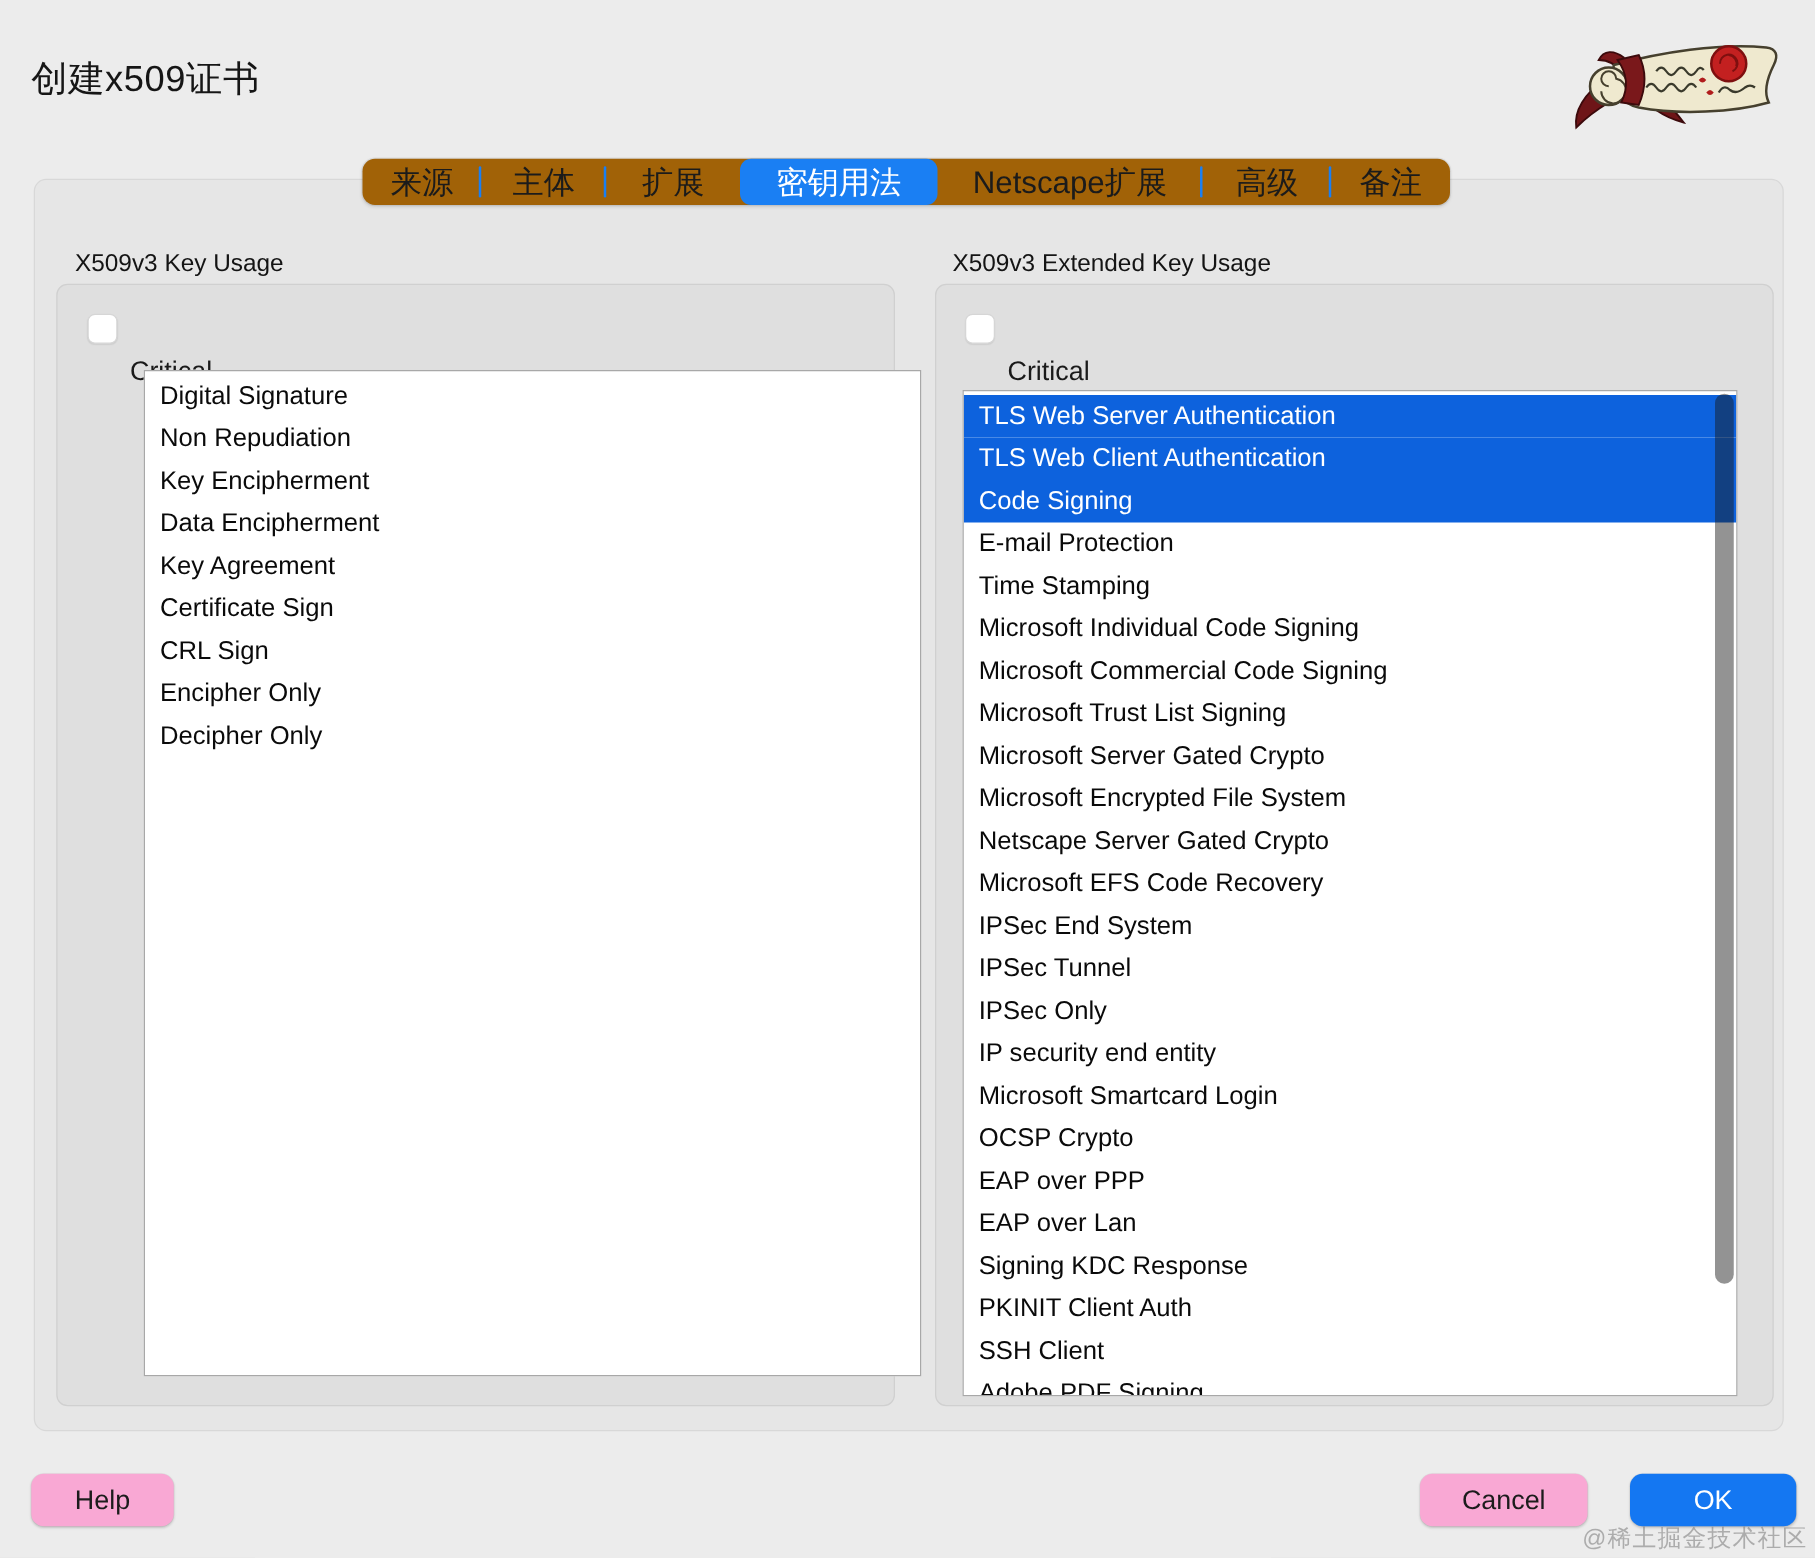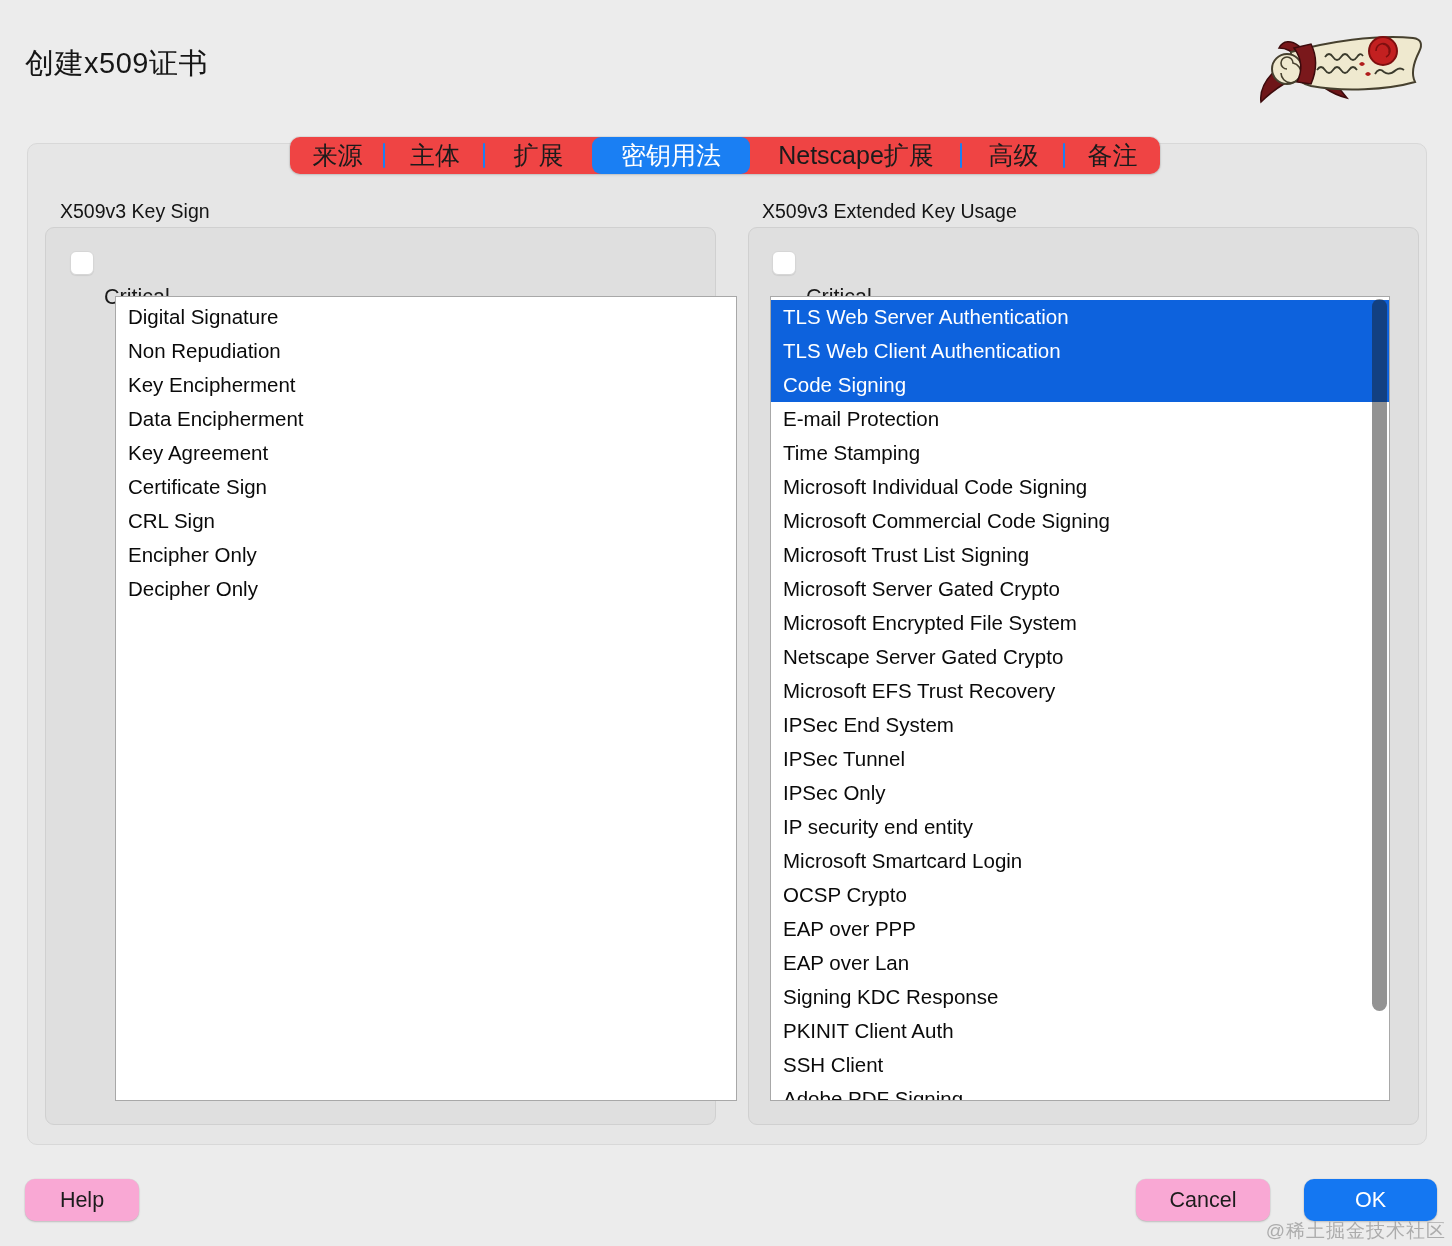--- a/index.html
+++ b/index.html
@@ -17,23 +17,23 @@
   #window-title {
     left:25px; top:44px;
     font-size:29px; font-weight:500; letter-spacing:0.5px;
   }
 
   
   #logo { left:1247px; top:22px; width:192px; height:92px; }
 
   
   #tabbar {
-    left:290px; top:137px; height:37px;
+    left:290px; top:127px; height:37px;
     display:flex; align-items:stretch;
-    background:#ef4444;
+    background:#a16207;
     border-radius:10px;
     box-shadow:0 0 0 1px rgba(0,0,0,0.06), 0 1px 3px rgba(0,0,0,0.12);
     z-index:5;
   }
   .tab {
     display:flex; align-items:center; justify-content:center;
     font-size:25px; color:#1b1b1b;
     cursor:default; white-space:nowrap;
   }
   .tab.active {
@@ -83,21 +83,21 @@
   #cb-ku-label  { left:104px; }
   #cb-eku-label { left:806px; }
 
   .listbox {
     top:296px; height:805px;
     background:#ffffff;
     border:1px solid #a8a8a8;
     overflow:hidden;
   }
   #list-ku  { left:68px;  width:622px;margin-left:47px; }
-  #list-eku { left:770px; width:620px; }
+  #list-eku { left:770px; width:620px;margin-top:16px; }
   .list-inner { position:relative; padding-top:3px; }
   .list-item {
     height:34px; line-height:34px;
     padding-left:12px;
     font-size:20.5px; color:#0a0a0a;
     white-space:nowrap;
   }
   .list-item.selected {
     background:#0d62dd; color:#ffffff;
   }
@@ -174,21 +174,21 @@
     </div>
     <div class="tab w5">高级</div>
     <div class="tab-sep-wrap">
       <div class="tab-sep"></div>
     </div>
     <div class="tab w6">备注</div>
   </div>
 
 <div class="abs" id="tab-panel"></div>
 
-<div class="abs group-label" id="label-ku">X509v3 Key Sign</div>
+<div class="abs group-label" id="label-ku">X509v3 Key Usage</div>
 <div class="abs group-label" id="label-eku">X509v3 Extended Key Usage</div>
 
 <div class="abs groupbox" id="group-ku"></div>
 <div class="abs groupbox" id="group-eku"></div>
 
 <div class="abs checkbox" id="cb-ku"></div>
 <div class="abs cb-label" id="cb-ku-label">Critical</div>
 
 <div class="abs checkbox" id="cb-eku"></div>
 <div class="abs cb-label" id="cb-eku-label">Critical</div>
@@ -213,21 +213,21 @@
       <div class="list-item selected">TLS Web Client Authentication</div>
       <div class="list-item selected">Code Signing</div>
       <div class="list-item">E-mail Protection</div>
       <div class="list-item">Time Stamping</div>
       <div class="list-item">Microsoft Individual Code Signing</div>
       <div class="list-item">Microsoft Commercial Code Signing</div>
       <div class="list-item">Microsoft Trust List Signing</div>
       <div class="list-item">Microsoft Server Gated Crypto</div>
       <div class="list-item">Microsoft Encrypted File System</div>
       <div class="list-item">Netscape Server Gated Crypto</div>
-      <div class="list-item">Microsoft EFS Trust Recovery</div>
+      <div class="list-item">Microsoft EFS Code Recovery</div>
       <div class="list-item">IPSec End System</div>
       <div class="list-item">IPSec Tunnel</div>
       <div class="list-item">IPSec Only</div>
       <div class="list-item">IP security end entity</div>
       <div class="list-item">Microsoft Smartcard Login</div>
       <div class="list-item">OCSP Crypto</div>
       <div class="list-item">EAP over PPP</div>
       <div class="list-item">EAP over Lan</div>
       <div class="list-item">Signing KDC Response</div>
       <div class="list-item">PKINIT Client Auth</div>

